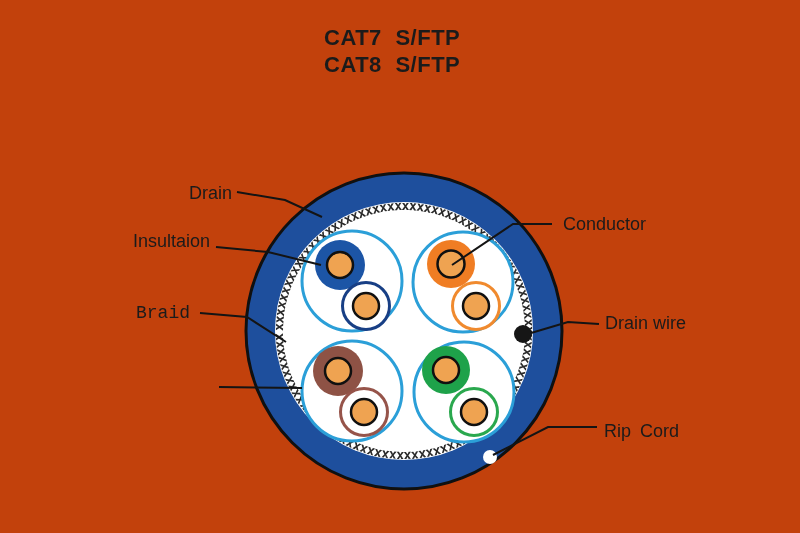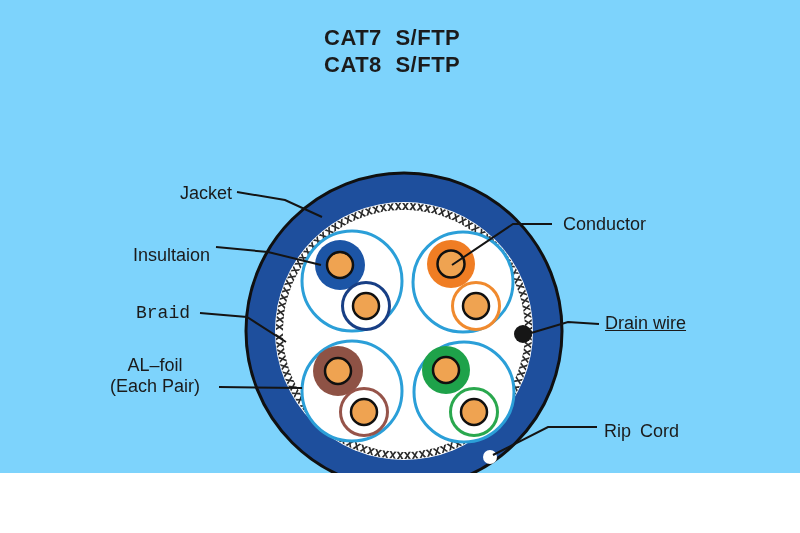--- a/index.html
+++ b/index.html
@@ -1,20 +1,20 @@
 <!DOCTYPE html>
 <html><head>
 <meta charset="utf-8">
 <style>
   html, body { margin: 0; padding: 0; background: #ffffff; }
   .stage {
     position: relative;
     width: 800px;
-    height: 473px;
-    background: #7dd3fc;
+    height: 533px;
+    background: #c2410c;
     font-family: "Liberation Sans", sans-serif;
     overflow: hidden;
   }
   .title-block {
     position: absolute;
     left: 324px;
     top: 24px;
     font-size: 22px;
     font-weight: bold;
     line-height: 27px;
@@ -28,25 +28,25 @@
     width: 800px; height: 533px;
   }
   .label {
     position: absolute;
     font-size: 18px;
     line-height: 20px;
     color: #1b1b1b;
     white-space: nowrap;
   }
   .lbl-jacket      { right: 568px; top: 183px; }
-  .lbl-insulation  { right: 590px; top: 245px; text-align: center; }
+  .lbl-insulation  { right: 590px; top: 231px; text-align: center; }
   .lbl-braid       { right: 610px; top: 303px; font-family: Liberation Mono, monospace; }
   .lbl-alfoil      { left: 95px;  top: 355px; width: 120px; text-align: center; line-height: 21px; white-space: normal; }
   .lbl-conductor   { left: 563px; top: 214px; text-align: center; }
-  .lbl-drain       { left: 605px; top: 313px; text-decoration: underline; }
+  .lbl-drain       { left: 605px; top: 313px; }
   .lbl-rip         { left: 604px; top: 421px; word-spacing: 4px; text-align: center; }
   .braid-text {
     font-family: "DejaVu Sans Mono", monospace;
     font-size: 13px;
     font-weight: bold;
     letter-spacing: 0px;
   }
 </style>
 </head>
 <body>
@@ -109,24 +109,20 @@
       <polyline points="237,192 285,200 322,217"></polyline>
       <polyline points="216,247 268,252 321,265"></polyline>
       <polyline points="200,313 247,317 286,342"></polyline>
       <polyline points="219,387 302,388"></polyline>
       <polyline points="552,224 513,224 452,265"></polyline>
       <polyline points="599,324 568,322 531,333"></polyline>
       <polyline points="597,427 548,427 493,455"></polyline>
     </g>
   </svg>
 
-  <div class="label lbl-jacket">Jacket</div>
+  <div class="label lbl-jacket">Drain</div>
   <div class="label lbl-insulation">Insultaion</div>
   <div class="label lbl-braid">Braid</div>
-  <div class="label lbl-alfoil">
-    <div>AL–foil</div>
-    <div>(Each Pair)</div>
-  </div>
   <div class="label lbl-conductor">Conductor</div>
   <div class="label lbl-drain">Drain wire</div>
   <div class="label lbl-rip">Rip Cord</div>
 
 </div>
 
 </body></html>

